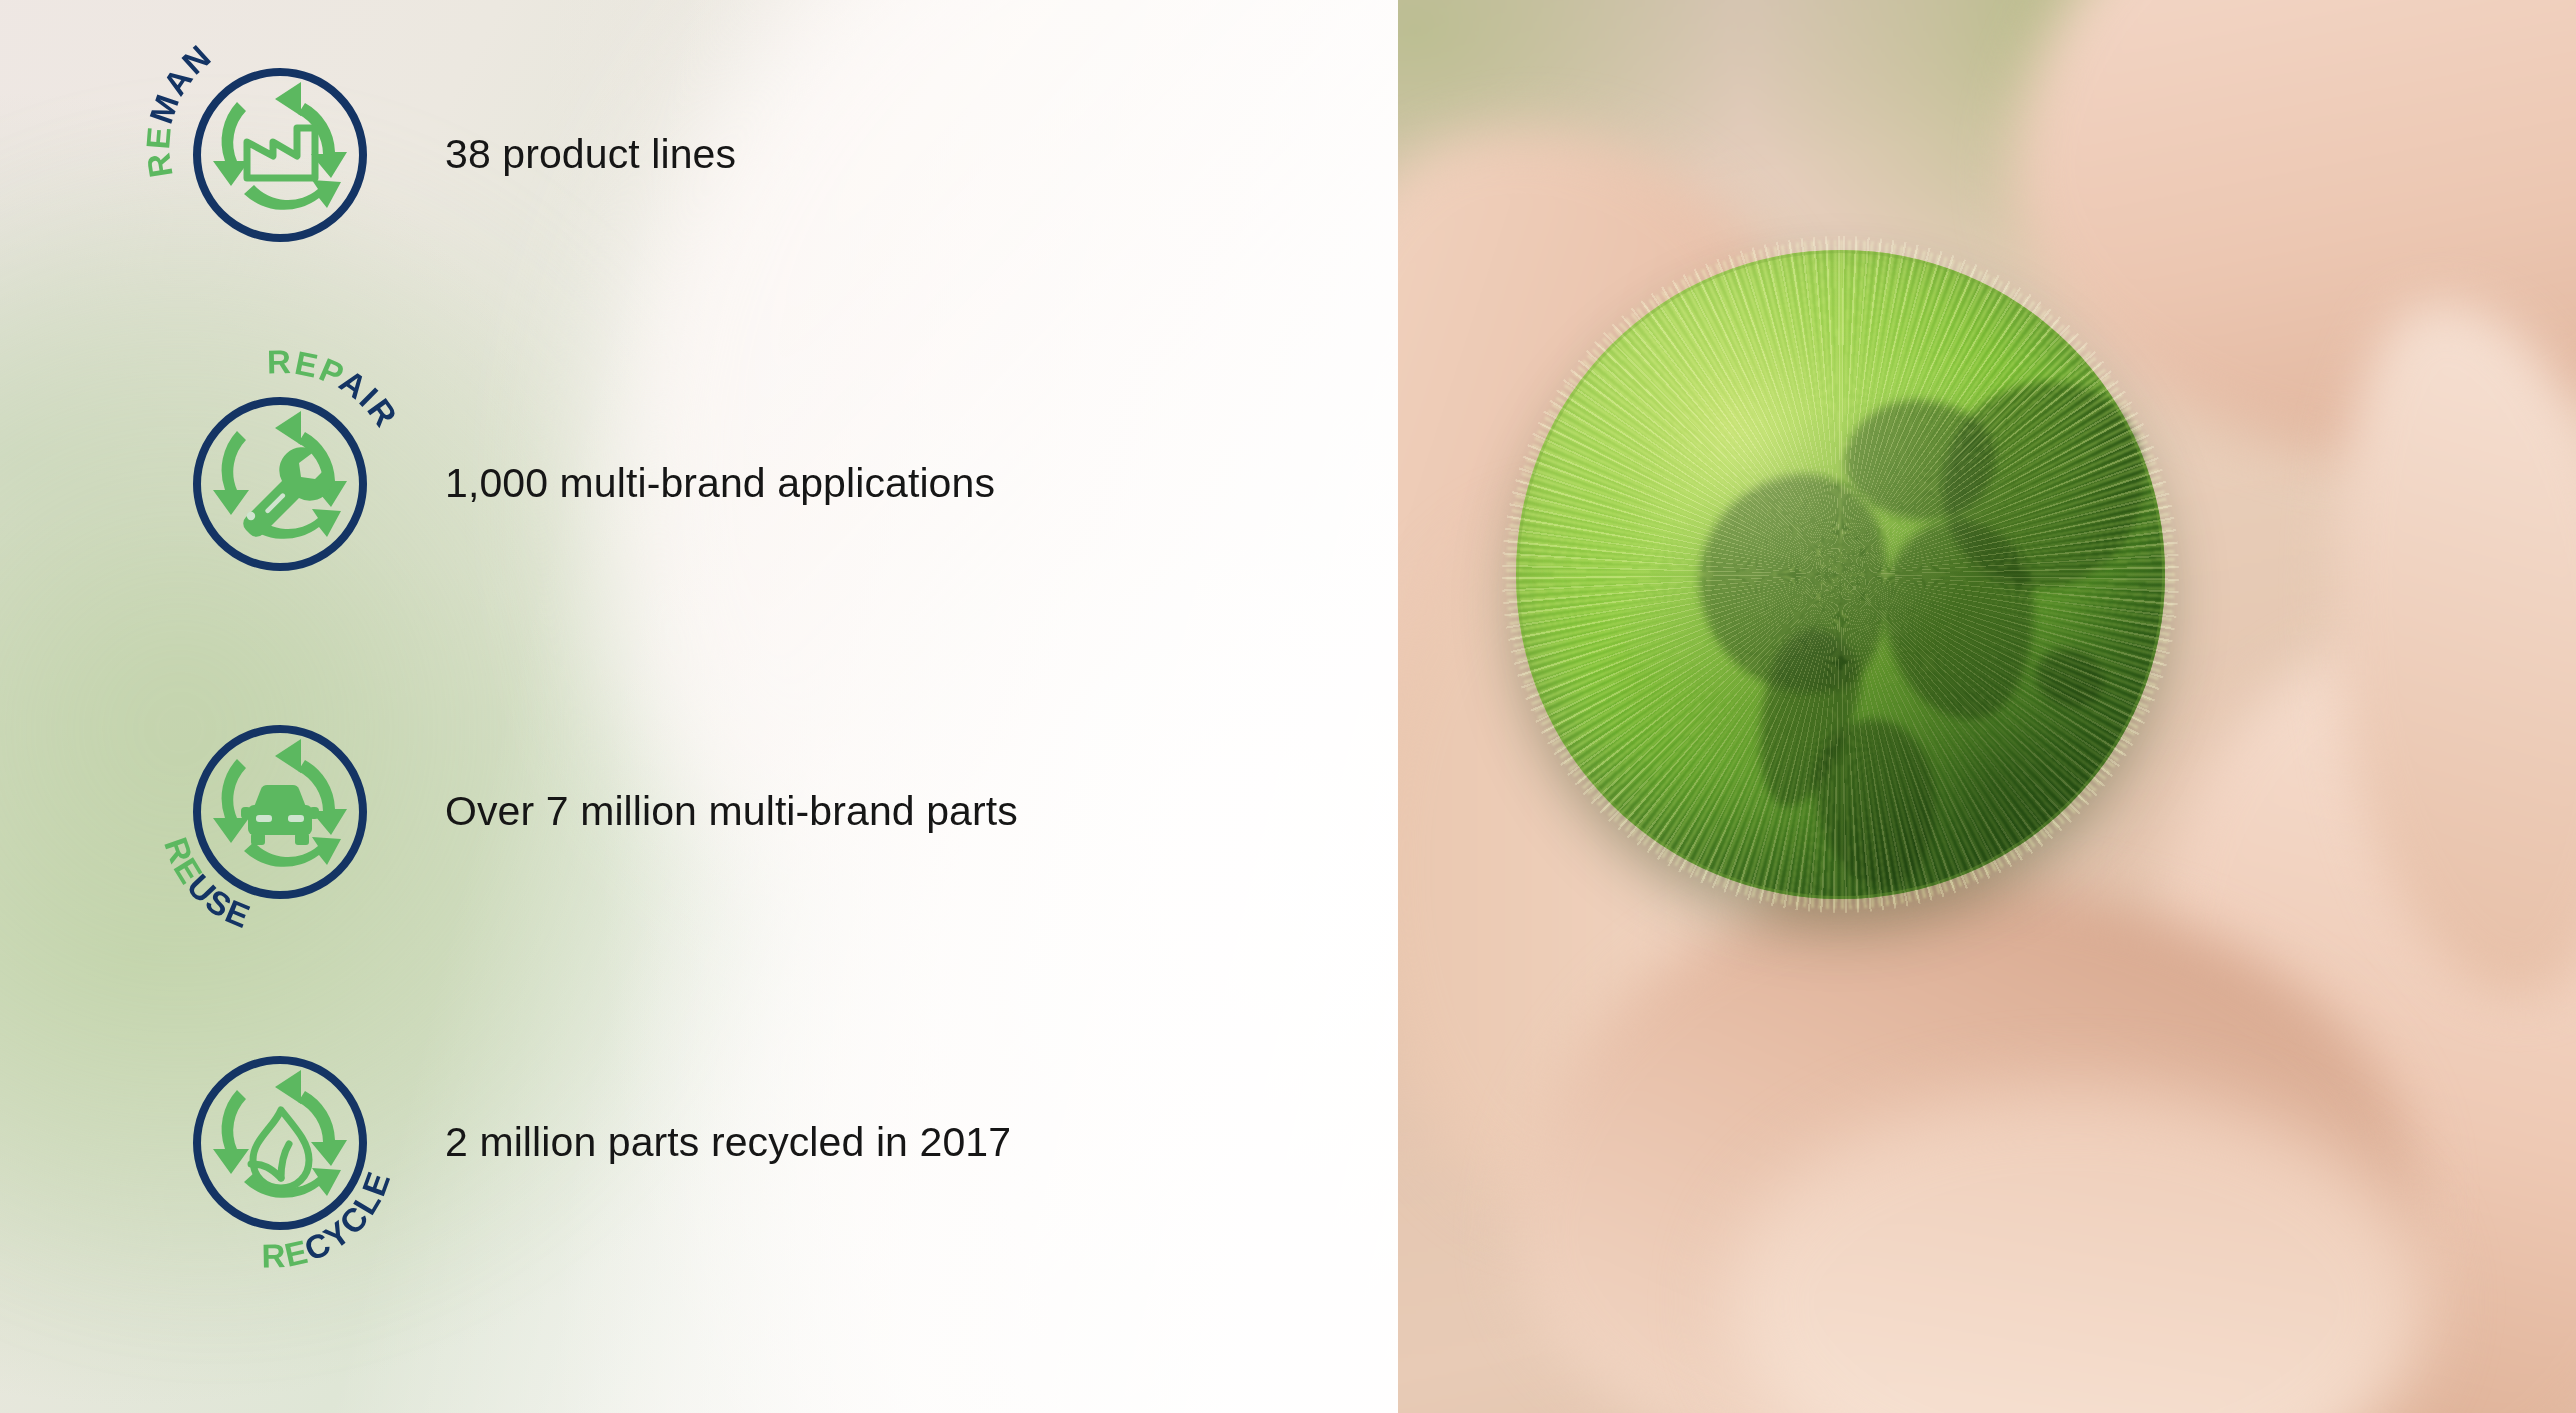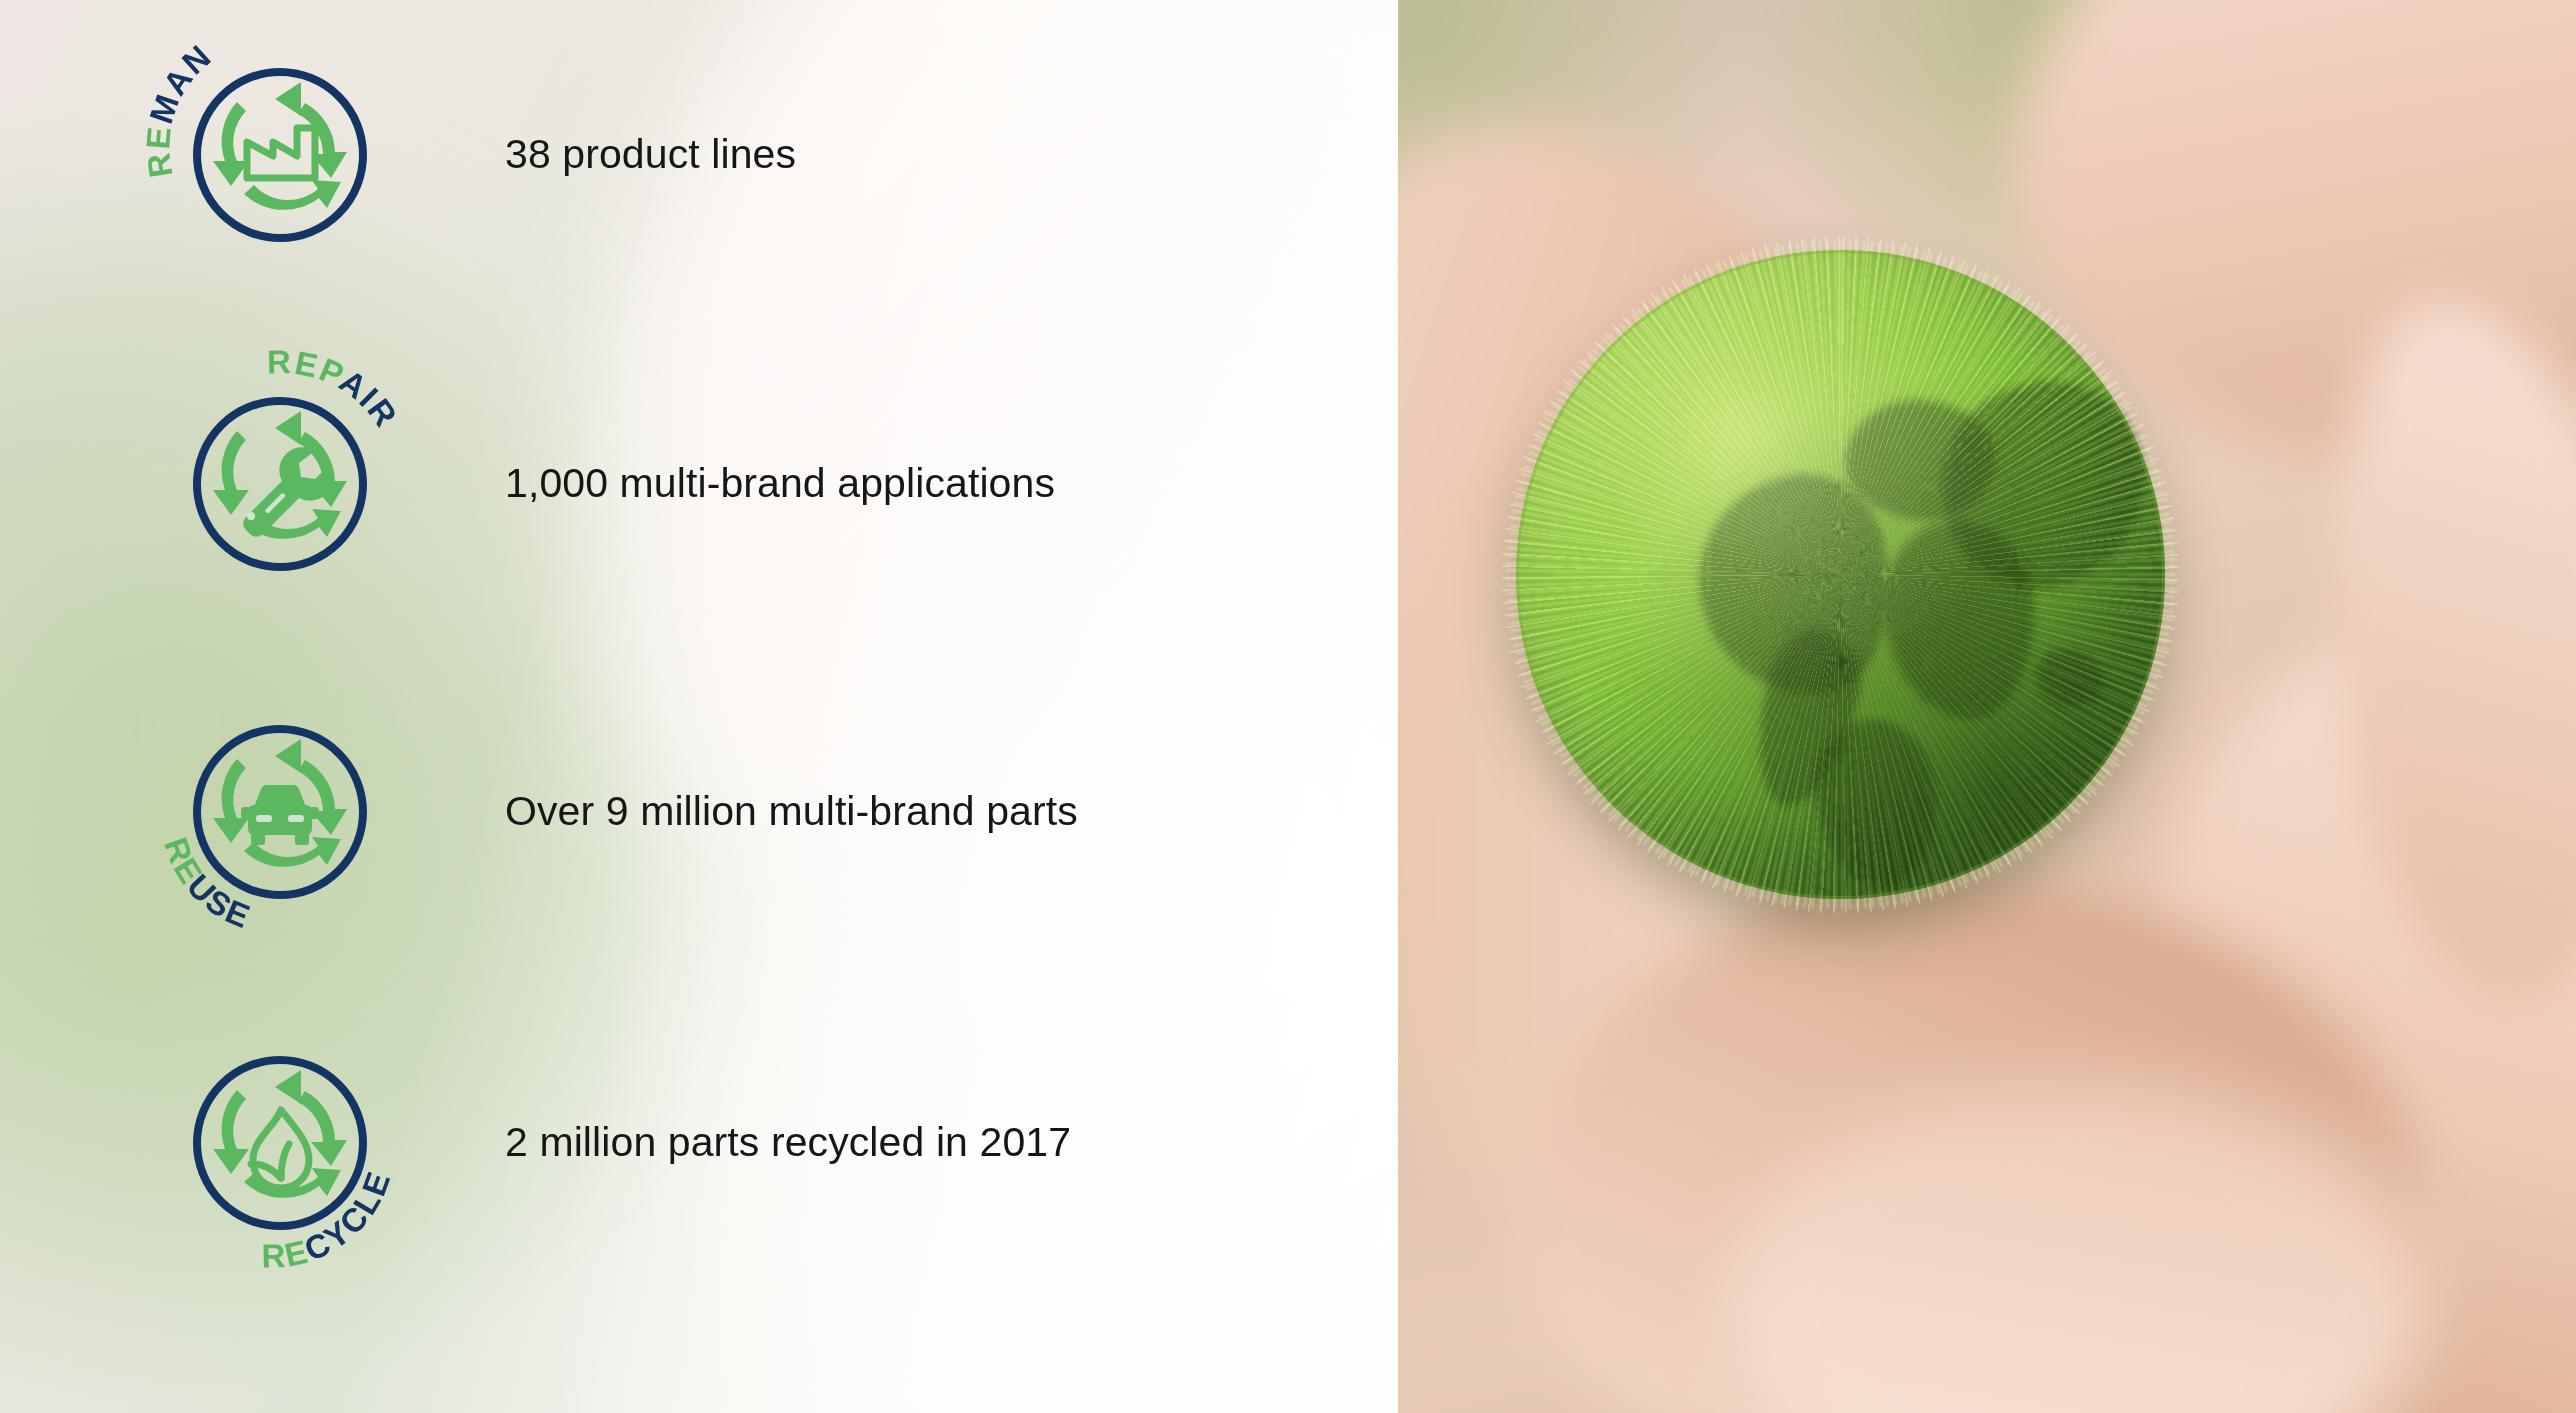--- a/index.html
+++ b/index.html
@@ -81,21 +81,21 @@
   .c-isl{left:519px;top:399px;width:70px;height:58px;border-radius:50%;transform:rotate(20deg);}
   .globe-shade{position:absolute;inset:0;border-radius:50%;
     background:radial-gradient(circle at 36% 30%, rgba(255,255,255,.22) 0%, rgba(255,255,255,0) 42%),
                radial-gradient(circle at 74% 82%, rgba(20,46,10,.55) 0%, rgba(20,46,10,0) 58%);}
 
   
   .items{position:absolute;left:0;top:0;width:1398px;height:1414px;}
   .row{position:absolute;left:0;width:1398px;height:250px;display:flex;align-items:center;}
   .badge{position:relative;width:250px;height:250px;margin-left:155px;flex:0 0 250px;}
   .badge svg{position:absolute;left:0;top:0;width:250px;height:250px;overflow:visible;}
-  .stat{margin-left:100px;font-size:41px;line-height:1.2;color:#161616;letter-spacing:0.1px;white-space:nowrap;}
+  .stat{margin-left:40px;font-size:41px;line-height:1.2;color:#161616;letter-spacing:0.1px;white-space:nowrap;}
 </style>
 </head>
 <body>
 
 <div id="stage">
 
   <div class="left-panel">
     <div class="lp-layer lp-a"></div>
     <div class="lp-green"></div>
     <div class="lp-arm"></div>
@@ -213,21 +213,21 @@
             <rect x="101" y="128" width="16" height="7" rx="3.2" fill="#cfe4cf"></rect>
             <rect x="133" y="128" width="16" height="7" rx="3.2" fill="#cfe4cf"></rect>
           </g>
           <text font-size="33" font-weight="600" letter-spacing="2" font-family="'Liberation Sans',sans-serif">
             <textPath href="#arcReuse" startOffset="4%">
               <tspan fill="#5CB860">RE</tspan><tspan fill="#143464">USE</tspan>
             </textPath>
           </text>
         </svg>
       </div>
-      <div class="stat">Over 9 million multi-brand parts</div>
+      <div class="stat">Over 7 million multi-brand parts</div>
     </div>
 
     <div class="row" style="top:1018px">
       <div class="badge">
         <svg viewBox="0 0 250 250">
           <defs>
             <path id="arcRecycle" d="M 100 248 A 122 122 0 0 0 238 108"></path>
           </defs>
           <circle cx="125" cy="125" r="83" fill="none" stroke="#143464" stroke-width="8"></circle>
           <g fill="#5CB860">

